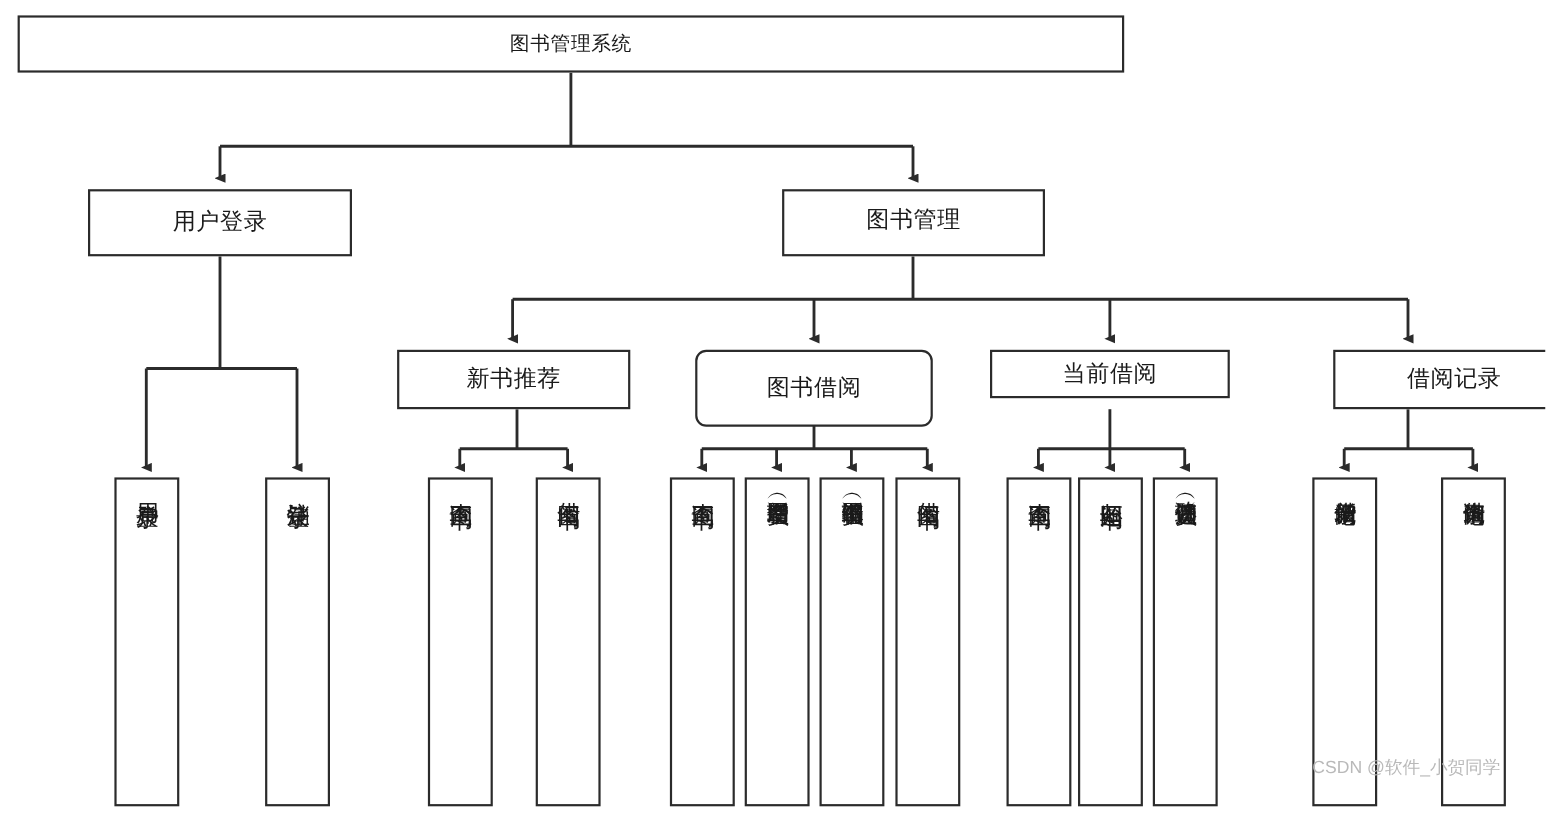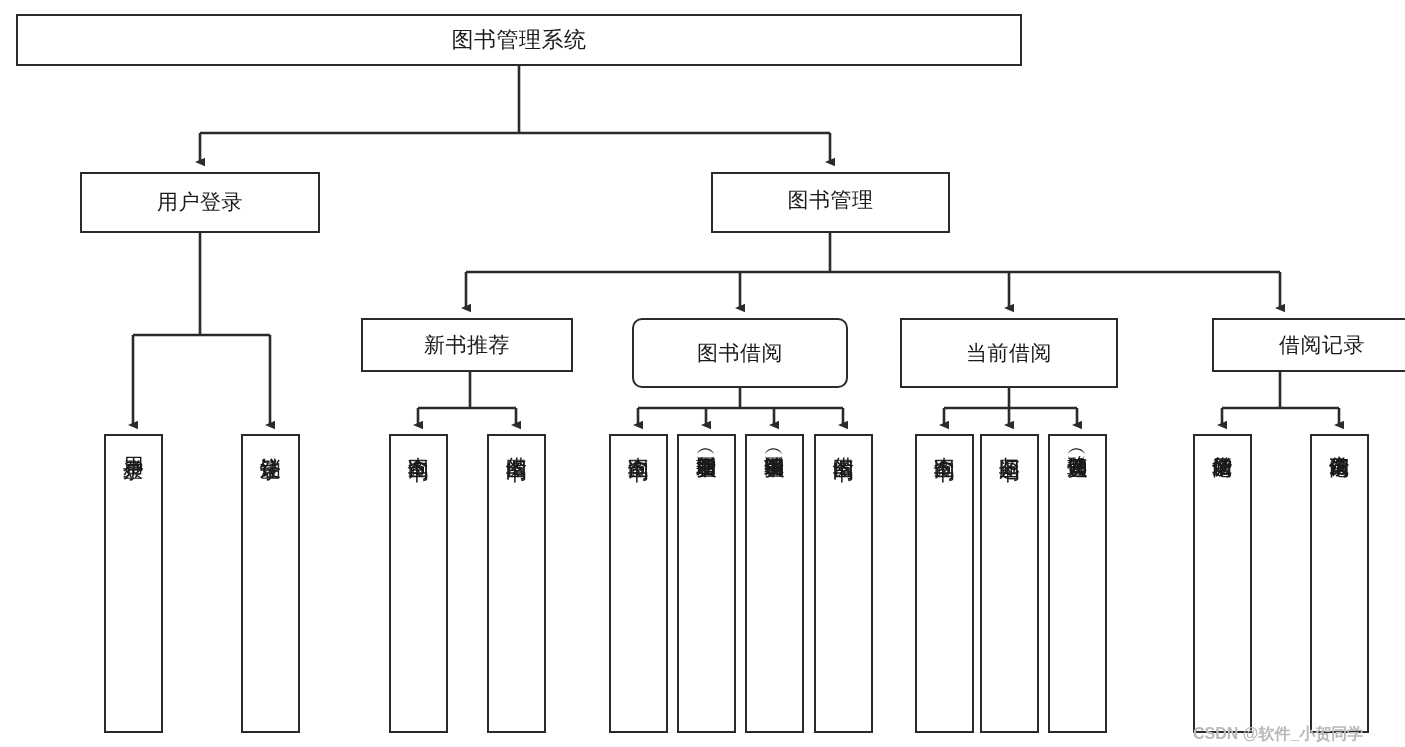--- a/index.html
+++ b/index.html
@@ -41,21 +41,21 @@
     text-align: center;
     line-height: 1.18;
     letter-spacing: 0.5px;
   }
   
   .node.horiz .node-label {
     font-size: 21px;
     white-space: nowrap;
   }
   .node.root .node-label {
-    font-size: 22px;
+    font-size: 18px;
   }
   
   .node.vert {
     align-items: flex-start;
     justify-content: center;
     padding-top: 4px;
   }
   .node.vert .node-label {
     writing-mode: vertical-rl;
     text-orientation: upright;
@@ -142,21 +142,21 @@
   <div class="node horiz" style="left:711px; top:172px; width:239px; height:61px;font-family:Liberation Mono, monospace;">
     <span class="node-label">图书管理</span>
   </div>
 
   <div class="node horiz" style="left:361px; top:318px; width:212px; height:54px;">
     <span class="node-label">新书推荐</span>
   </div>
   <div class="node horiz" style="left:632px; top:318px; width:216px; height:70px;border-radius:10px;">
     <span class="node-label">图书借阅</span>
   </div>
-  <div class="node horiz" style="left:900px; top:318px; width:218px; height:70px;">
+  <div class="node horiz" style="left:900px; top:318px; width:218px; height:44px;">
     <span class="node-label">当前借阅</span>
   </div>
   <div class="node horiz" style="left:1212px; top:318px; width:220px; height:54px;">
     <span class="node-label">借阅记录</span>
   </div>
 
   <div class="node vert" style="left:104px; top:434px; width:59px; height:299px;">
     <span class="node-label">用户登录</span>
   </div>
   <div class="node vert" style="left:241px; top:434px; width:59px; height:299px;">
@@ -193,15 +193,15 @@
     <span class="node-label">确认归还（管理员）</span>
   </div>
 
   <div class="node vert tall-text" style="left:1193px; top:434px; width:59px; height:299px;">
     <span class="node-label">新增借阅记录</span>
   </div>
   <div class="node vert tall-text" style="left:1310px; top:434px; width:59px; height:299px;">
     <span class="node-label">查询借阅记录</span>
   </div>
 
-  <div class="watermark" style="left:1193px; top:724px;font-weight:bold;">CSDN @软件_小贺同学</div>
+  <div class="watermark" style="left:1193px; top:688px;">CSDN @软件_小贺同学</div>
 
 </div>
 
 </body></html>

